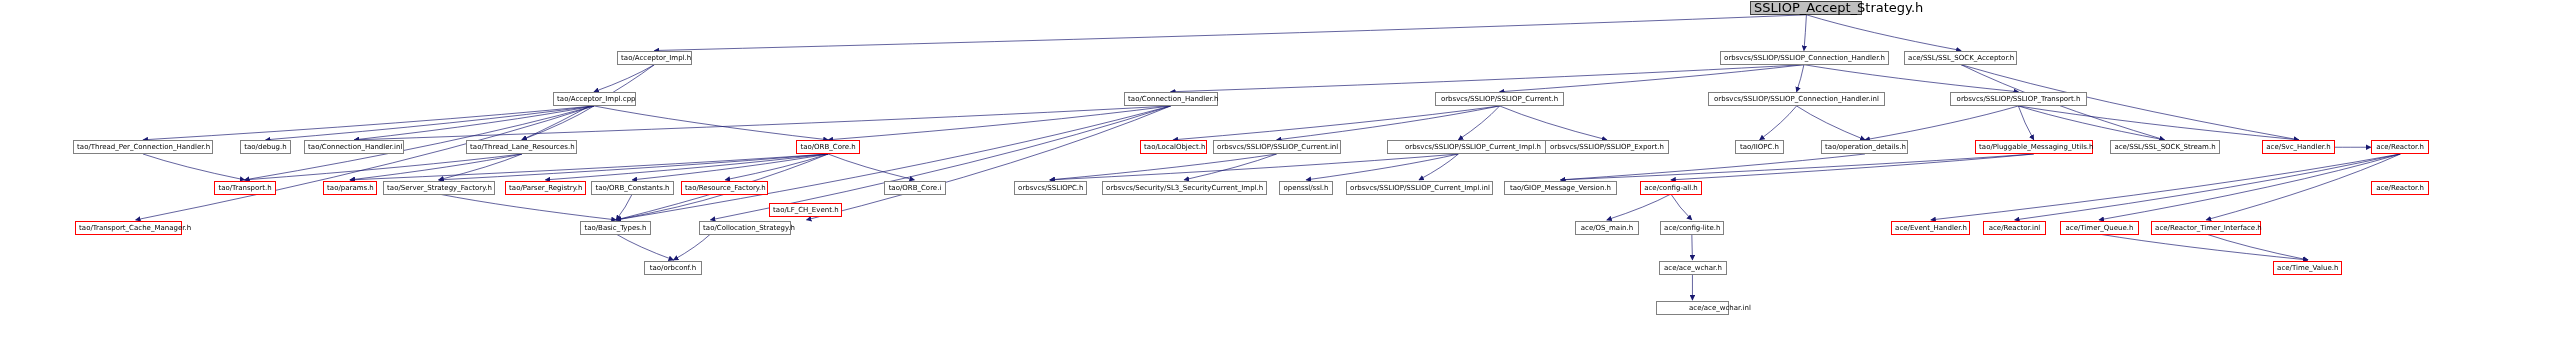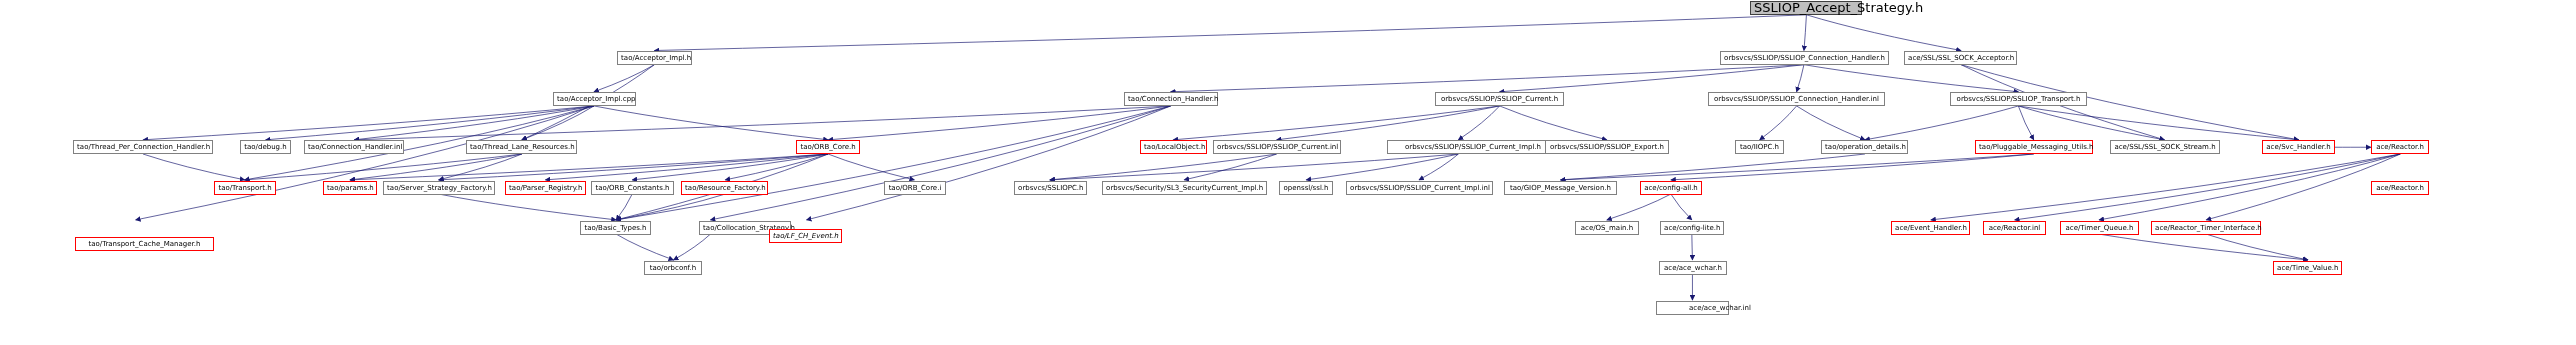--- a/index.html
+++ b/index.html
@@ -125,22 +125,22 @@
       <div class="node" style="left: 884px; top: 181px; width: 62px;">tao/ORB_Core.i</div>
       <div class="node" style="left: 1014px; top: 181px; width: 73px;">orbsvcs/SSLIOPC.h</div>
       <div class="node" style="left: 1102px; top: 181px; width: 165px;">orbsvcs/Security/SL3_SecurityCurrent_Impl.h</div>
       <div class="node" style="left: 1279px; top: 181px; width: 54px;">openssl/ssl.h</div>
       <div class="node" style="left: 1346px; top: 181px; width: 147px;">orbsvcs/SSLIOP/SSLIOP_Current_Impl.inl</div>
       <div class="node" style="left: 1504px; top: 181px; width: 113px;">tao/GIOP_Message_Version.h</div>
       <div class="node red" style="left: 1640px; top: 181px; width: 62px;">ace/config-all.h</div>
       <div class="node red" style="left: 2371px; top: 181px; width: 58px;">ace/Reactor.h</div>
       <div class="node" style="left: 580px; top: 221px; width: 71px;">tao/Basic_Types.h</div>
       <div class="node" style="left: 672px; top: 221px; width: 92px; margin-left: 27px;">tao/Collocation_Strategy.h</div>
-      <div class="node red" style="left: 769px; top: 229px; width: 73px; font-style: italic;">tao/LF_CH_Event.h</div>
-      <div class="node red" style="left: 75px; top: 221px; width: 139px; margin-top: 16px;">tao/Transport_Cache_Manager.h</div>
+      <div class="node red" style="left: 769px; top: 203px; width: 73px;">tao/LF_CH_Event.h</div>
+      <div class="node red" style="left: 75px; top: 221px; width: 107px;">tao/Transport_Cache_Manager.h</div>
       <div class="node" style="left: 1575px; top: 221px; width: 64px;">ace/OS_main.h</div>
       <div class="node" style="left: 1660px; top: 221px; width: 64px;">ace/config-lite.h</div>
       <div class="node red" style="left: 1891px; top: 221px; width: 79px;">ace/Event_Handler.h</div>
       <div class="node red" style="left: 1983px; top: 221px; width: 63px;">ace/Reactor.inl</div>
       <div class="node red" style="left: 2060px; top: 221px; width: 79px;">ace/Timer_Queue.h</div>
       <div class="node red" style="left: 2151px; top: 221px; width: 110px;">ace/Reactor_Timer_Interface.h</div>
       <div class="node" style="left: 644px; top: 261px; width: 58px;">tao/orbconf.h</div>
       <div class="node" style="left: 1659px; top: 261px; width: 68px;">ace/ace_wchar.h</div>
       <div class="node red" style="left: 2273px; top: 261px; width: 69px;">ace/Time_Value.h</div>
       <div class="node" style="left: 1656px; top: 301px; width: 73px; padding-left: 32px;">ace/ace_wchar.inl</div>

